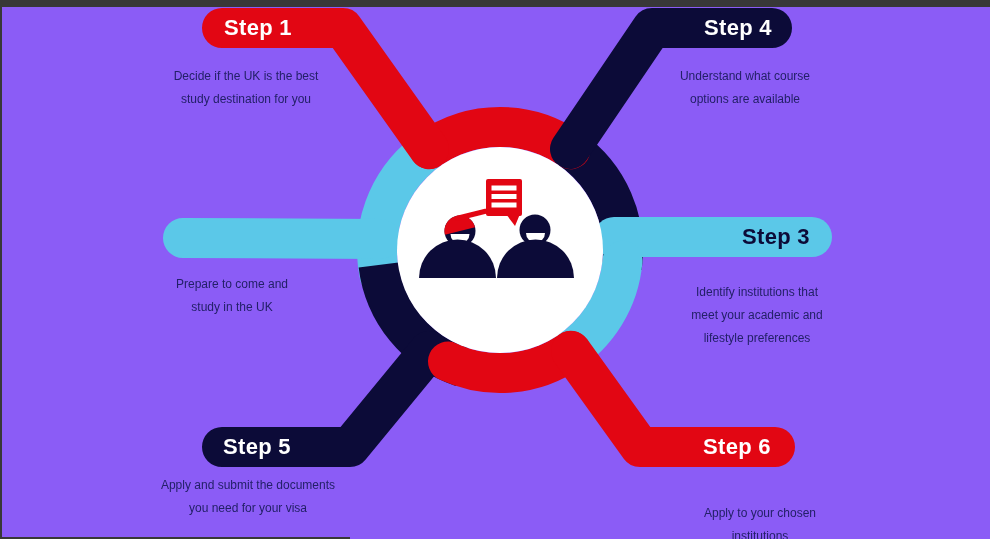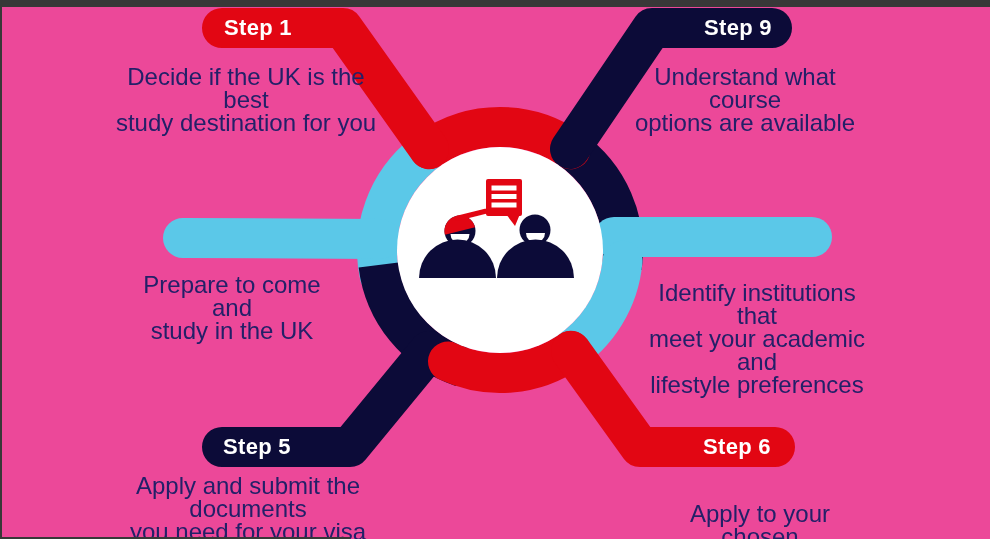--- a/index.html
+++ b/index.html
@@ -1,31 +1,31 @@
 <!DOCTYPE html>
 <html><head>
 <meta charset="utf-8">
 <style>
   html,body{margin:0;padding:0;background:#fff;}
   .stage{
-    position:relative;width:990px;height:539px;background:#ec4899;overflow:hidden;
+    position:relative;width:990px;height:539px;background:#8b5cf6;overflow:hidden;
     font-family:"Liberation Sans", sans-serif;
   }
   .frame-top{position:absolute;top:0;left:0;width:990px;height:7px;background:#383838;}
   .frame-left{position:absolute;top:0;left:0;width:2px;height:539px;background:#383838;}
   .frame-bottom{position:absolute;bottom:0;left:0;width:350px;height:2px;background:#383838;}
   svg.diagram{position:absolute;top:0;left:0;}
   .step-label{
     position:absolute;width:140px;text-align:center;
     font-size:22px;font-weight:bold;line-height:28px;letter-spacing:.3px;
   }
   .label-white{color:#ffffff;}
   .label-navy{color:#0c0b38;}
   .desc{
-    position:absolute;text-align:center;font-size:24px;line-height:23px;
+    position:absolute;text-align:center;font-size:12px;line-height:23px;
     color:#232068;white-space:pre-line;font-weight:500;
   }
 </style>
 </head>
 <body>
 
 <div class="stage">
 
   <svg class="diagram" width="990" height="539" viewBox="0 0 990 539">
     <g fill="none" stroke-width="40" stroke-linecap="round" stroke-linejoin="round">
@@ -79,21 +79,22 @@
 
       <g>
         <circle cx="535" cy="230" r="15.5" fill="#0c0b38"></circle>
         <path d="M526 233 a9 9 0 0 0 19 0 z" fill="#ffffff"></path>
         <path d="M497 278 a38.5 38.5 0 0 1 77 0 z" fill="#0c0b38"></path>
       </g>
     </g>
   </svg>
 
   <div class="step-label label-white" style="left:188px;top:14px;">Step 1</div>
-  <div class="step-label label-white" style="left:668px;top:14px;">Step 9</div>
+  <div class="step-label label-white" style="left:668px;top:14px;">Step 4</div>
+  <div class="step-label label-navy" style="left:706px;top:223px;">Step 3</div>
   <div class="step-label label-white" style="left:667px;top:433px;">Step 6</div>
   <div class="step-label label-white" style="left:187px;top:433px;">Step 5</div>
 
   <div class="desc" style="left:111px;top:65px;width:270px;">Decide if the UK is the best
 study destination for you</div>
   <div class="desc" style="left:630px;top:65px;width:230px;">Understand what course
 options are available</div>
   <div class="desc" style="left:642px;top:273px;width:230px;margin-top:8px;">Identify institutions that
 meet your academic and
 lifestyle preferences</div>

